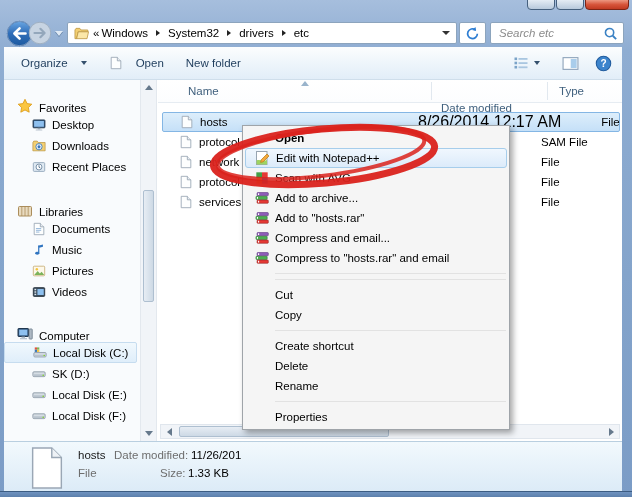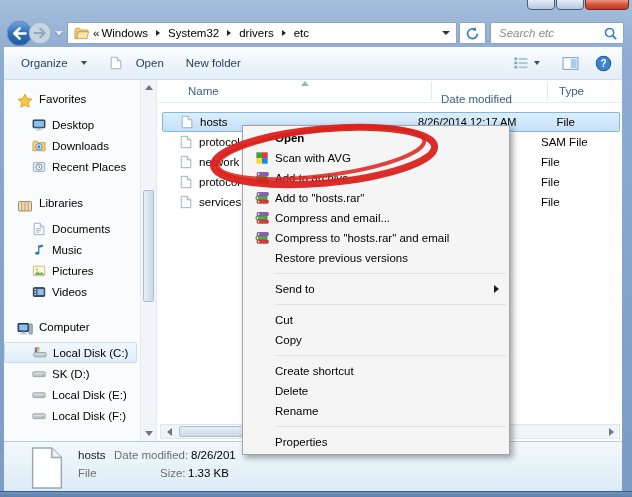--- a/index.html
+++ b/index.html
@@ -42,48 +42,48 @@
   .tb-organize{padding-left:17px;}
   .caret-down{width:0;height:0;border-left:3.5px solid transparent;border-right:3.5px solid transparent;
               border-top:4px solid #34506d;}
   .tb-right{margin-left:auto;display:flex;align-items:center;gap:5px;padding-right:10px;}
 
   
   .main{position:absolute;top:80px;left:4px;right:10px;bottom:56px;background:#fff;}
 
   .sidebar{position:absolute;left:0;top:0;bottom:0;width:136px;background:#f9fbfd;padding-top:13px;}
   .sb-group{margin-bottom:20px;}
-  .sb-head{display:flex;align-items:flex-start;gap:6px;height:21px;padding-left:13px;}
+  .sb-head{display:flex;align-items:flex-end;gap:6px;height:21px;padding-left:13px;}
   .sb-item{display:flex;align-items:center;gap:6px;height:21px;padding-left:28px;}
   .sb-item.sel{background:linear-gradient(180deg,#f1f8fd,#dfeefa);border:1px solid #c6dcef;
                border-radius:2px;margin-right:3px;}
 
   .vscroll{position:absolute;left:136px;top:0;bottom:0;width:17px;background:#f1f4f8;
            border-left:1px solid #e3e8ee;border-right:1px solid #e3e8ee;}
   .vthumb{position:absolute;left:2px;right:2px;top:110px;height:112px;border:1px solid #aebfd0;
           border-radius:2px;background:linear-gradient(90deg,#e7edf4,#cdd9e5);}
   .sb-arrow{position:absolute;left:0;right:0;height:15px;display:flex;align-items:center;justify-content:center;}
   .tri-up{width:0;height:0;border-left:4px solid transparent;border-right:4px solid transparent;border-bottom:5px solid #66798c;}
   .tri-dn{width:0;height:0;border-left:4px solid transparent;border-right:4px solid transparent;border-top:5px solid #66798c;}
   .tri-lf{width:0;height:0;border-top:4px solid transparent;border-bottom:4px solid transparent;border-right:5px solid #66798c;}
   .tri-rt{width:0;height:0;border-top:4px solid transparent;border-bottom:4px solid transparent;border-left:5px solid #66798c;}
 
   .filelist{position:absolute;left:154px;right:0;top:0;bottom:0;background:#fff;}
   .colhead{position:absolute;top:0;left:0;right:0;height:23px;color:#41617e;
            border-bottom:1px solid #e6ecf2;background:linear-gradient(#fff,#fcfdfe);}
   .colhead .h-name{position:absolute;left:30px;top:5px;}
-  .colhead .h-date{position:absolute;left:283px;top:13px;}
+  .colhead .h-date{position:absolute;left:283px;top:22px;}
   .colhead .h-type{position:absolute;left:401px;top:5px;text-align:center;}
   .col-div{position:absolute;top:2px;bottom:2px;width:1px;background:#e1e8ef;}
   .sort-asc{position:absolute;left:143px;top:1px;width:0;height:0;border-left:4.5px solid transparent;
             border-right:4.5px solid transparent;border-bottom:5px solid #9ab4cc;}
   .rows{position:absolute;top:32px;left:0;right:0;}
   .frow{display:flex;align-items:center;height:20px;padding-left:21px;}
   .frow .c-name{flex:0 0 238px;display:flex;align-items:center;gap:6px;overflow:hidden;white-space:nowrap;}
-  .frow .c-date{flex:0 0 84px;white-space:nowrap;text-align:right;font-size:11px;}
+  .frow .c-date{flex:0 0 84px;white-space:nowrap;text-align:right;font-size:16px;}
   .frow.first .c-date{text-align:left;}
   .frow .c-type{padding-left:40px;white-space:nowrap;}
   .frow.sel{background:linear-gradient(180deg,#ddeefb,#c5e0f8);border:1px solid #84b6e4;
             border-radius:2px;margin:0 2px 0 4px;padding-left:17px;height:20px;}
 
   .hscroll{position:absolute;left:2px;right:2px;bottom:2px;height:15px;background:#f1f4f8;
            border:1px solid #e0e6ed;display:flex;align-items:center;}
   .h-btn{width:16px;height:100%;display:flex;align-items:center;justify-content:center;}
   .hthumb{position:absolute;left:18px;width:210px;top:1px;bottom:1px;border:1px solid #aebfd0;
           border-radius:2px;background:linear-gradient(#e7edf4,#cdd9e5);}
@@ -517,30 +517,38 @@
     </div>
   </div>
 
   <div class="details">
     <svg class="ic dp-icon" width="36" height="44">
         <use href="#i-bigpage"></use>
       </svg>
     <span class="dp-name">hosts</span>
     <span class="dp-type">File</span>
     <span class="dp-dlabel">Date modified:</span>
-    <span class="dp-dvalue">8/26/201</span>
+    <span class="dp-dvalue">11/26/201</span>
     <span class="dp-slabel">Size:</span>
     <span class="dp-svalue">1.33 KB</span>
   </div>
   <div class="bottom-edge"></div>
 
   <div class="menu">
     <div class="mitem bold">
       <span class="mi-icon"></span>
       <span class="mi-label">Open</span>
+    </div>
+    <div class="mitem hl">
+      <span class="mi-icon">
+          <svg class="ic" width="16" height="16">
+            <use href="#i-npp"></use>
+          </svg>
+        </span>
+      <span class="mi-label">Edit with Notepad++</span>
     </div>
     <div class="mitem">
       <span class="mi-icon">
           <svg class="ic" width="14" height="14">
             <use href="#i-avg"></use>
           </svg>
         </span>
       <span class="mi-label">Scan with AVG</span>
     </div>
     <div class="mitem">
@@ -568,30 +576,21 @@
       <span class="mi-label">Compress and email...</span>
     </div>
     <div class="mitem">
       <span class="mi-icon">
           <svg class="ic" width="15" height="15">
             <use href="#i-rar"></use>
           </svg>
         </span>
       <span class="mi-label">Compress to "hosts.rar" and email</span>
     </div>
-    <div class="mitem">
-      <span class="mi-icon"></span>
-      <span class="mi-label">Restore previous versions</span>
-    </div>
     <div class="menu-sep"></div>
-    <div class="mitem">
-      <span class="mi-icon"></span>
-      <span class="mi-label">Send to</span>
-      <span class="sub-arrow"></span>
-    </div>
     <div class="menu-sep"></div>
     <div class="mitem">
       <span class="mi-icon"></span>
       <span class="mi-label">Cut</span>
     </div>
     <div class="mitem">
       <span class="mi-icon"></span>
       <span class="mi-label">Copy</span>
     </div>
     <div class="menu-sep"></div>

